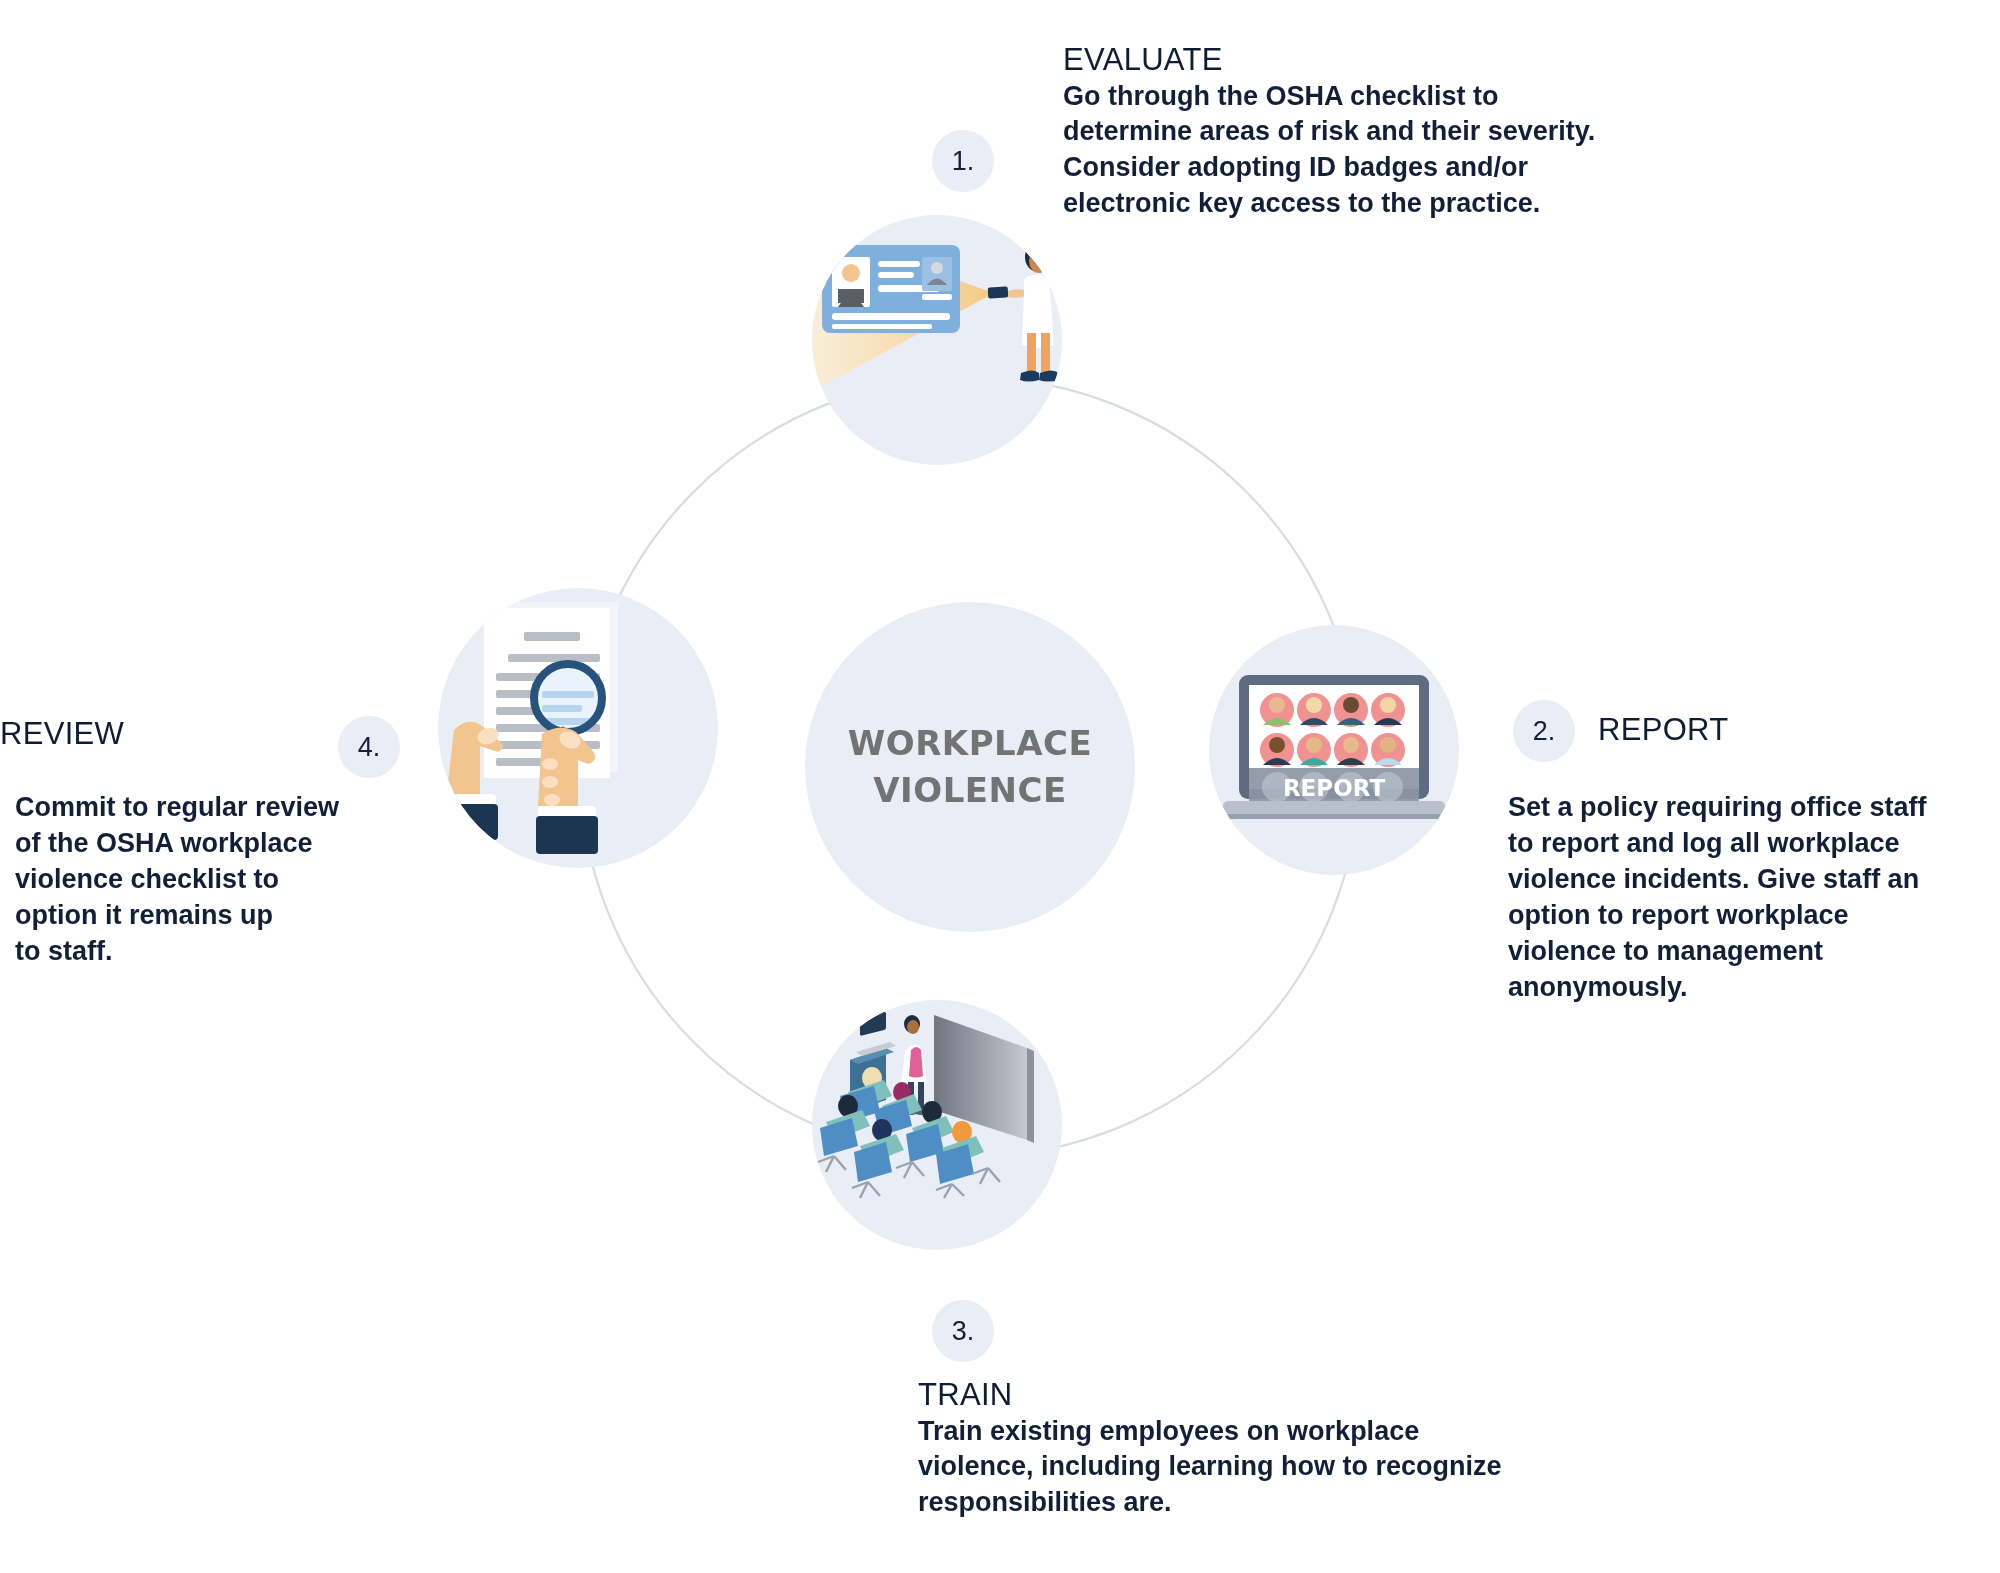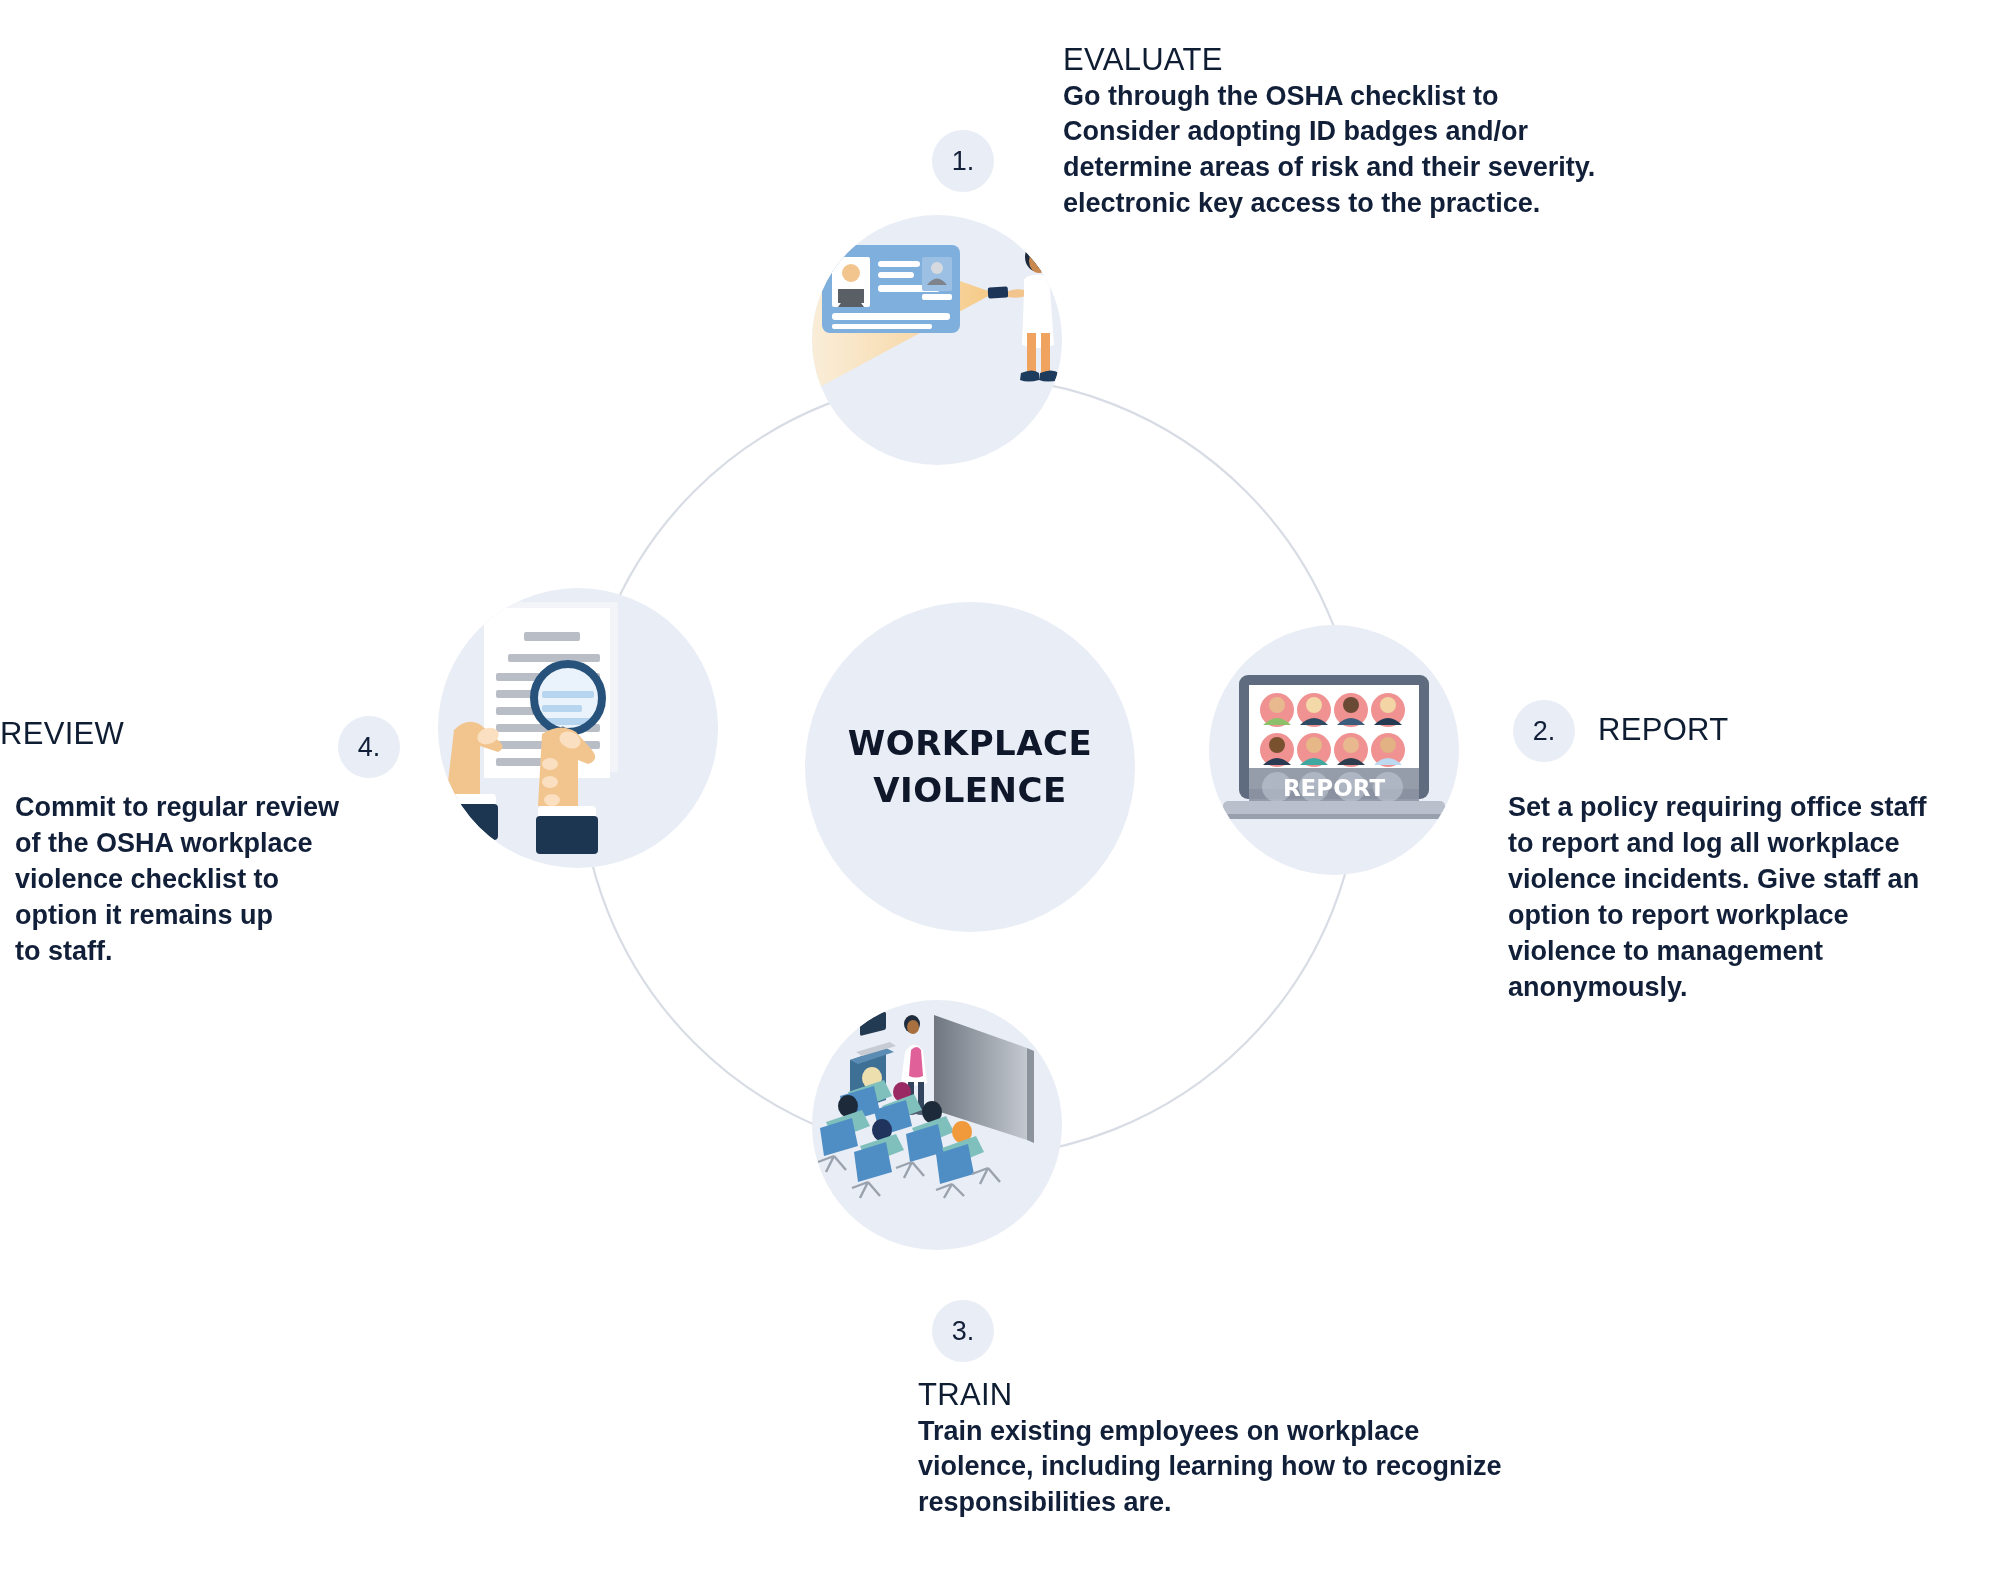--- a/index.html
+++ b/index.html
@@ -47,21 +47,21 @@
     display: flex;
     flex-direction: column;
     align-items: center;
     justify-content: center;
   }
   .center-line {
     font-family: "DejaVu Sans", sans-serif;
     font-weight: 700;
     font-size: 34px;
     letter-spacing: 0.5px;
-    color: #0f172a;
+    color: #737373;
     line-height: 1.38;
     text-align: center;
   }
 
   
   .badge {
     position: absolute;
     width: 62px; height: 62px;
     border-radius: 50%;
     background: #e9edf5;
@@ -374,22 +374,22 @@
 
   <div class="badge badge-1">1.</div>
   <div class="badge badge-2">2.</div>
   <div class="badge badge-3">3.</div>
   <div class="badge badge-4">4.</div>
 
   <div class="block-evaluate">
     <div class="txt-head">EVALUATE</div>
     <div class="txt-body">
       <div>Go through the OSHA checklist to</div>
+      <div>determine areas of risk and their severity.</div>
       <div>Consider adopting ID badges and/or</div>
-      <div>determine areas of risk and their severity.</div>
       <div>electronic key access to the practice.</div>
     </div>
   </div>
 
   <div class="block-report-head txt-head">REPORT</div>
   <div class="block-report-body txt-body">
     <div>Set a policy requiring office staff</div>
     <div>to report and log all workplace</div>
     <div>violence incidents. Give staff an</div>
     <div>option to report workplace</div>

